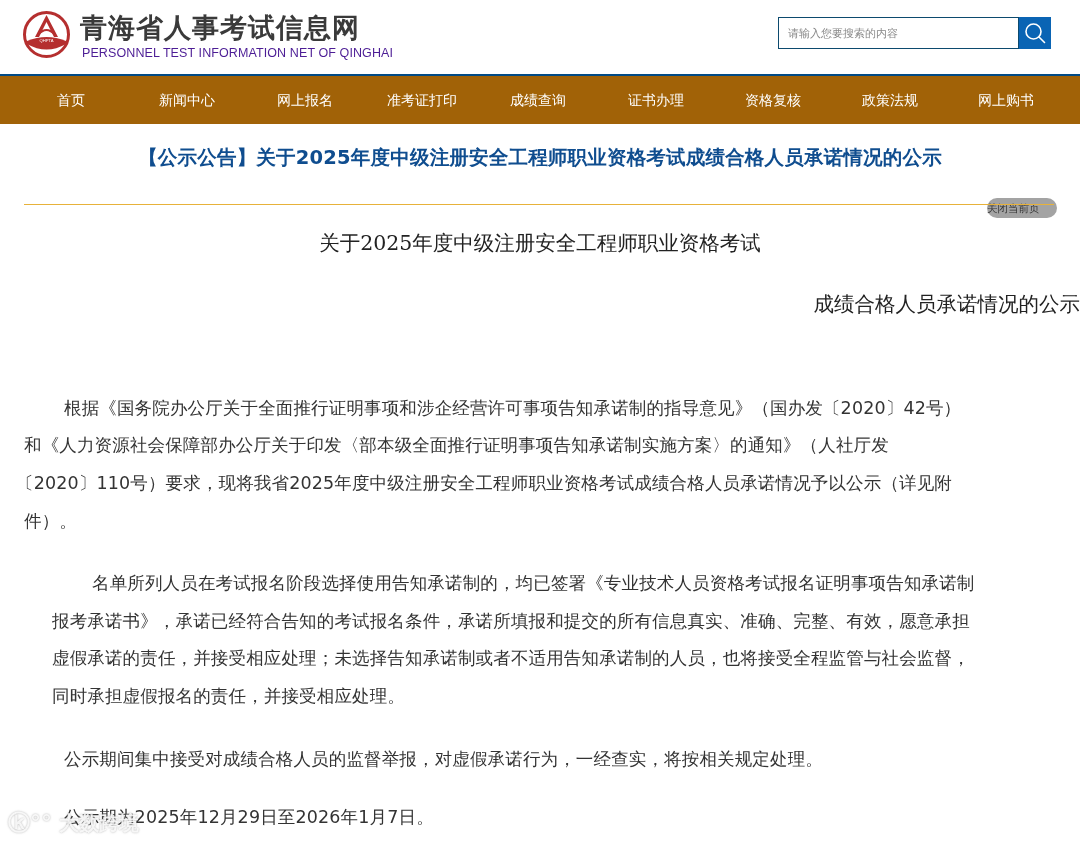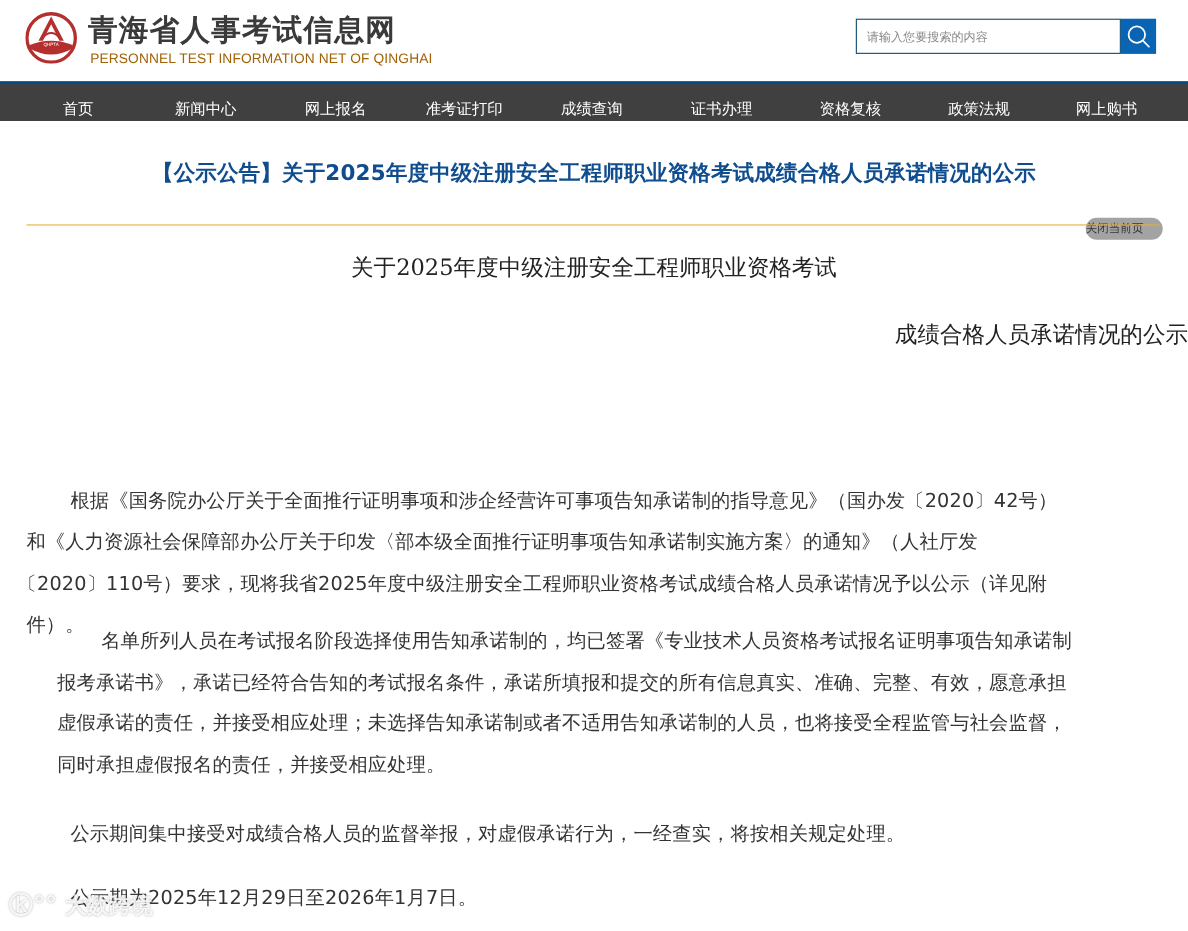--- a/index.html
+++ b/index.html
@@ -3,29 +3,29 @@
 <meta charset="utf-8">
 <style>
   * { box-sizing: border-box; margin: 0; padding: 0; }
   html, body { width: 1080px; height: 846px; overflow: hidden; background: #ffffff; }
   body { font-family: "DejaVu Sans", "Liberation Sans", sans-serif; color: #333; position: relative; }
 
   
   .header { position: absolute; left: 0; top: 0; width: 1080px; height: 74px; background: #fff; padding-left: 12px; }
   .logo { position: absolute; left: 23px; top: 11px; width: 47px; height: 47px; }
   .site-title { position: absolute; left: 80px; top: 12px; font-size: 27px; font-weight: bold; color: #3a3a3a; letter-spacing: 1px; line-height: 32px; white-space: nowrap; }
-  .site-subtitle { position: absolute; left: 82px; top: 46px; font-family: "Liberation Sans", sans-serif; font-size: 12.5px; color: #a16207; letter-spacing: 0.1px; white-space: nowrap; }
+  .site-subtitle { position: absolute; left: 82px; top: 46px; font-family: "Liberation Sans", sans-serif; font-size: 12.5px; color: #4c1d95; letter-spacing: 0.1px; white-space: nowrap; }
 
   .search-box { position: absolute; left: 778px; top: 17px; width: 241px; height: 32px; border: 1px solid #0c4a6e; background: #fff; }
   .search-input { width: 100%; height: 100%; border: none; outline: none; padding-left: 9px; font-size: 11px; color: #333; background: transparent; font-family: "DejaVu Sans", sans-serif; }
   .search-input::placeholder { color: #888; }
   .search-btn { position: absolute; left: 1019px; top: 17px; width: 32px; height: 32px; background: #0a64b4; display: flex; align-items: center; justify-content: center; cursor: pointer; }
 
   
-  .nav { position: absolute; left: 0; top: 74px; width: 1080px; height: 36px; background: #404040; border-top: 2px solid #004a85; padding-left: 32px; }
+  .nav { position: absolute; left: 0; top: 74px; width: 1080px; height: 50px; background: #a16207; border-top: 2px solid #004a85; padding-left: 32px; }
   .nav-item { position: absolute; top: 0; height: 48px; line-height: 48px; color: #fff; font-size: 14px; text-align: center; white-space: nowrap; cursor: pointer; }
 
   
   .article-heading { position: absolute; left: 0; top: 144px; width: 1080px; text-align: center; font-size: 19.5px; font-weight: bold; color: #0f4d8f; white-space: nowrap; letter-spacing: 0.2px; }
   .close-btn { position: absolute; left: 987px; top: 198px; width: 70px; height: 20px; background: #a3a3a3; border-radius: 10px; font-size: 10.5px; color: #333; text-align: left; line-height: 20px; cursor: pointer; }
   .divider { position: absolute; left: 24px; top: 204px; width: 1030px; height: 1px; background: #e7b23a; }
 
   
   .doc-title { position: absolute; left: 0; width: 1080px; text-align: center; font-family: "DejaVu Serif", "Liberation Serif", serif; font-size: 20.5px; color: #222; white-space: nowrap; }
 
@@ -77,21 +77,21 @@
   <div class="nav-item" style="left:971px;width:70px;">网上购书</div>
 </div>
 
 <div class="article-heading">【公示公告】关于2025年度中级注册安全工程师职业资格考试成绩合格人员承诺情况的公示</div>
 <div class="close-btn">关闭当前页</div>
 <div class="divider"></div>
 
 <div class="doc-title" style="top:229px;">关于2025年度中级注册安全工程师职业资格考试</div>
 <div class="doc-title" style="top:290px;text-align:right;">成绩合格人员承诺情况的公示</div>
 
-<div class="para" style="top:390px;text-indent:0;margin-top:48px;">
+<div class="para" style="top:390px;text-indent:0;">
   <span class="line first">根据《国务院办公厅关于全面推行证明事项和涉企经营许可事项告知承诺制的指导意见》（国办发〔2020〕42号）</span>
   <span class="line" style="text-indent:0;font-family:Liberation Mono, monospace;">和《人力资源社会保障部办公厅关于印发〈部本级全面推行证明事项告知承诺制实施方案〉的通知》（人社厅发</span>
   <span class="line" style="text-indent:-8px;">〔2020〕110号）要求，现将我省2025年度中级注册安全工程师职业资格考试成绩合格人员承诺情况予以公示（详见附</span>
   <span class="line" style="text-indent:0;">件）。</span>
 </div>
 
 <div class="para" style="top:565px;text-indent:0;margin-left:28px;">
   <span class="line first">名单所列人员在考试报名阶段选择使用告知承诺制的，均已签署《专业技术人员资格考试报名证明事项告知承诺制</span>
   <span class="line" style="text-indent:0;">报考承诺书》，承诺已经符合告知的考试报名条件，承诺所填报和提交的所有信息真实、准确、完整、有效，愿意承担</span>
   <span class="line" style="text-indent:0;">虚假承诺的责任，并接受相应处理；未选择告知承诺制或者不适用告知承诺制的人员，也将接受全程监管与社会监督，</span>

